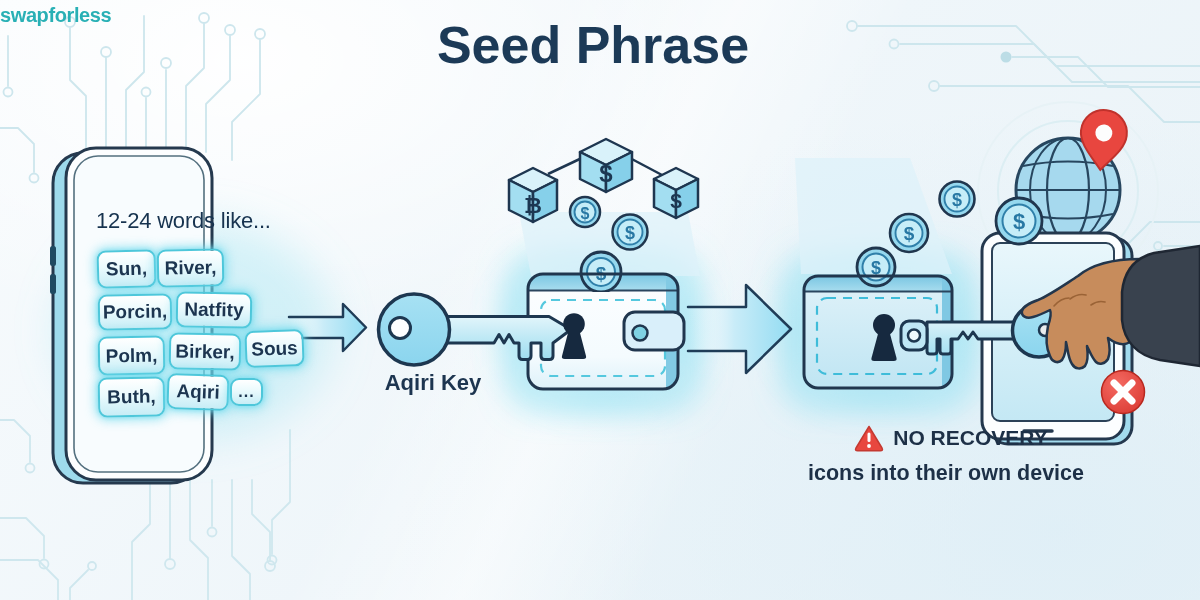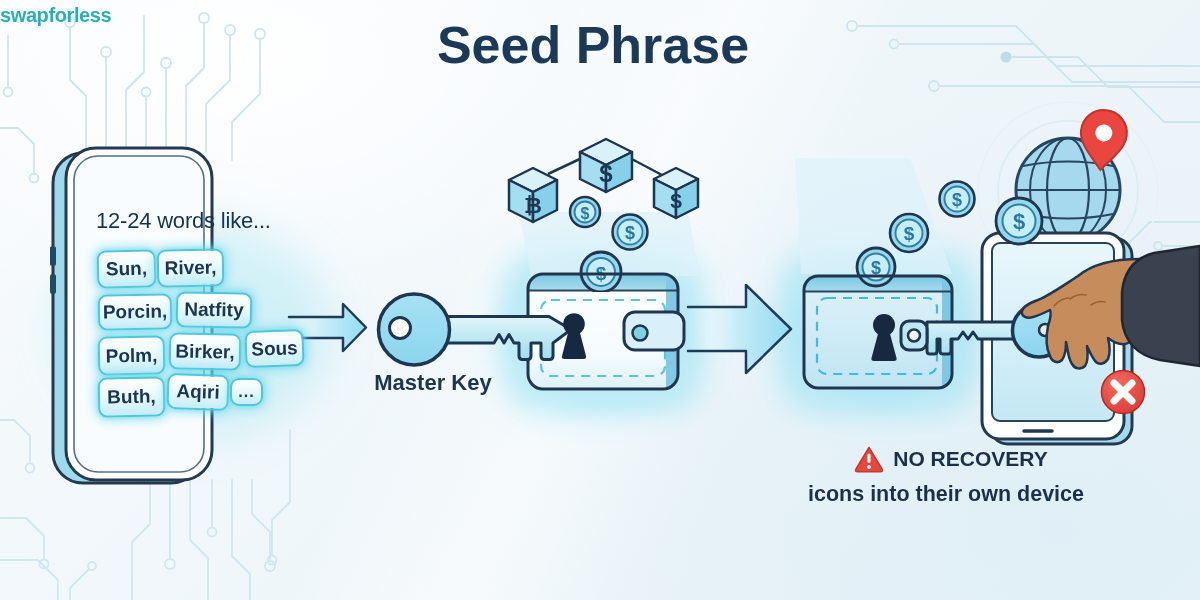--- a/index.html
+++ b/index.html
@@ -30,21 +30,21 @@
     background:linear-gradient(180deg,#ffffff 0%,#eafafd 45%,#c7edf6 100%);
     box-shadow:0 0 11px 2px rgba(110,219,238,.8),0 0 4px rgba(110,219,238,.6);
     font-weight:700;font-size:19px;color:#1c3550;
   }
   .chip.small{font-size:16px;letter-spacing:1px;}
   .key-label{
     position:absolute;left:333px;top:370px;width:200px;text-align:center;
     font-size:22px;font-weight:700;color:#1d3550;
   }
   .warning{
-    position:absolute;left:776px;top:445px;width:340px;
+    position:absolute;left:776px;top:424px;width:340px;
     display:flex;flex-direction:column;align-items:center;
     color:#1d3047;
   }
   .warning .row1{display:flex;align-items:center;gap:9px;font-size:21px;font-weight:700;margin-left:10px;}
   .warning .row2{font-size:21.5px;font-weight:700;margin-top:3px;}
   .warning .row3{font-size:21.5px;font-weight:700;margin-top:9px;}
 </style>
 </head>
 <body>
 
@@ -378,21 +378,21 @@
 <div class="chip" style="left:157px;top:249px;width:63px;height:34px;transform:rotate(-1deg)">River,</div>
 <div class="chip" style="left:98px;top:294px;width:70px;height:32px;transform:rotate(-1deg)">Porcin,</div>
 <div class="chip" style="left:176px;top:292px;width:72px;height:32px;transform:rotate(1deg)">Natfity</div>
 <div class="chip" style="left:98px;top:336px;width:63px;height:35px;transform:rotate(-1deg)">Polm,</div>
 <div class="chip" style="left:169px;top:333px;width:68px;height:33px;transform:rotate(1deg)">Birker,</div>
 <div class="chip" style="left:245px;top:330px;width:55px;height:33px;transform:rotate(-2deg)">Sous</div>
 <div class="chip" style="left:98px;top:377px;width:63px;height:36px;transform:rotate(-1deg)">Buth,</div>
 <div class="chip" style="left:167px;top:374px;width:58px;height:32px;transform:rotate(2deg)">Aqiri</div>
 <div class="chip small" style="left:230px;top:378px;width:29px;height:24px">...</div>
 
-<div class="key-label">Master Key</div>
+<div class="key-label">Aqiri Key</div>
 
 <div class="warning">
   <div class="row1">
     <svg width="30" height="28" viewBox="0 0 30 28">
       <path d="M15,2.5 L28,24 Q29.5,26.8 26.3,26.8 H3.7 Q0.5,26.8 2,24 Z" fill="#e8473f" stroke="#c43931" stroke-width="1.5" stroke-linejoin="round"></path>
       <rect x="13.5" y="8.5" width="3" height="9.5" rx="1.5" fill="#ffffff"></rect>
       <circle cx="15" cy="22" r="1.9" fill="#ffffff"></circle>
     </svg>
     <span>NO RECOVERY</span>
   </div>

